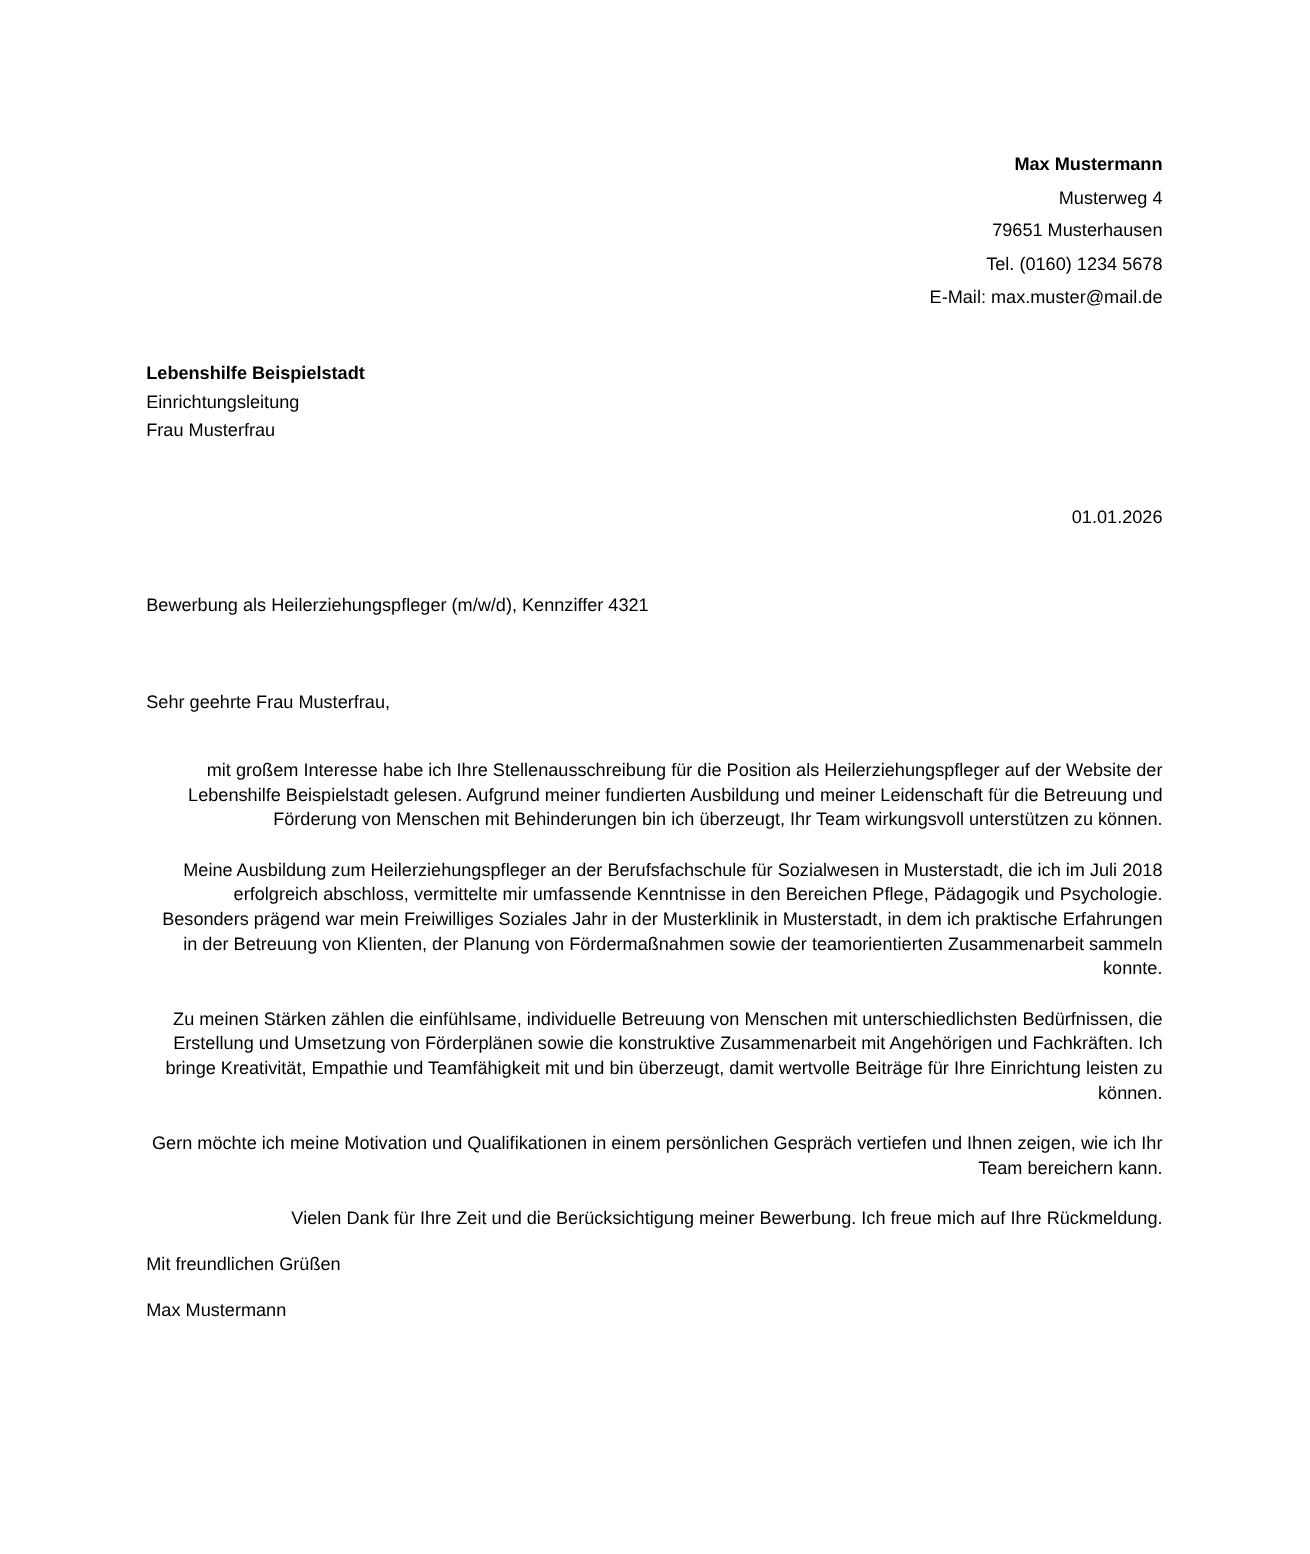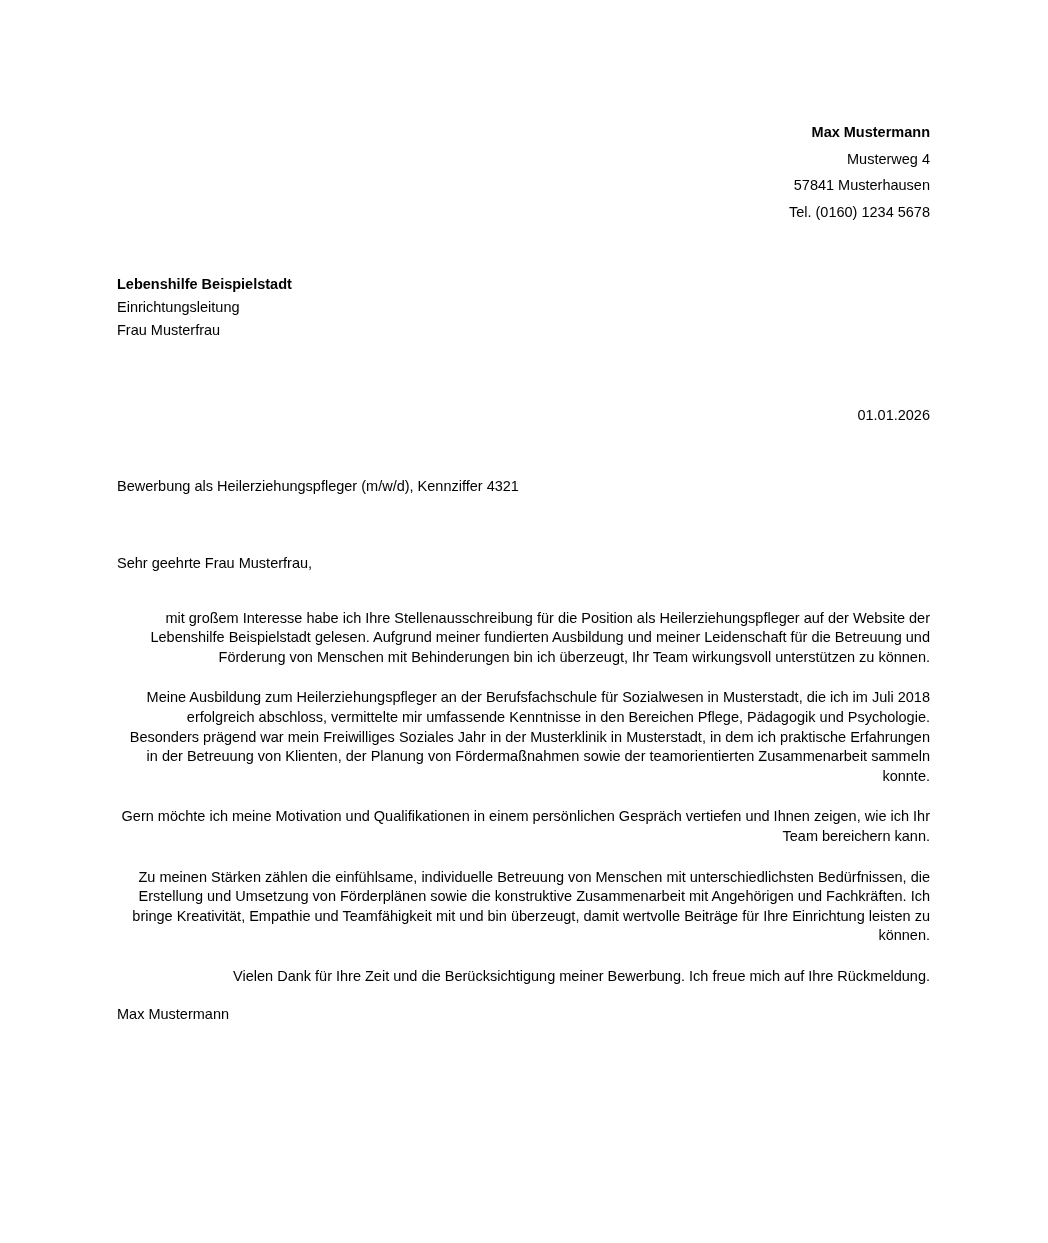--- a/index.html
+++ b/index.html
@@ -39,34 +39,34 @@
     font-size: 14.5px;
     line-height: 26.5px;
     white-space: nowrap;
   }
   .sender .line.name {
     font-weight: bold;
   }
 
   
   .recipient {
-    margin-top: 48px;
+    margin-top: 36px;
     text-align: left;
   }
   .recipient .line {
     font-size: 14.5px;
     line-height: 23.2px;
   }
   .recipient .line.org {
     font-weight: bold;
   }
 
   
   .date-row {
-    margin-top: 62px;
+    margin-top: 47px;
     text-align: right;
     font-size: 14.5px;
     line-height: 20px;
   }
 
   
   .subject {
     margin-top: 51px;
     font-size: 14.5px;
     font-weight: normal;
@@ -106,42 +106,44 @@
 </style>
 </head>
 <body>
 
 <div class="page">
   <div class="content">
 
     <div class="sender">
       <div class="line name">Max Mustermann</div>
       <div class="line">Musterweg 4</div>
-      <div class="line">57841 Musterhausen</div>
+      <div class="line">79651 Musterhausen</div>
       <div class="line">Tel. (0160) 1234 5678</div>
+      <div class="line">E-Mail: max.muster@mail.de</div>
     </div>
 
     <div class="recipient">
       <div class="line org">Lebenshilfe Beispielstadt</div>
       <div class="line">Einrichtungsleitung</div>
       <div class="line">Frau Musterfrau</div>
     </div>
 
     <div class="date-row">01.01.2026</div>
 
     <div class="subject">Bewerbung als Heilerziehungspfleger (m/w/d), Kennziffer 4321</div>
 
     <div class="salutation">Sehr geehrte Frau Musterfrau,</div>
 
     <div class="body">
       <p>mit großem Interesse habe ich Ihre Stellenausschreibung für die Position als Heilerziehungspfleger auf der Website der Lebenshilfe Beispielstadt gelesen. Aufgrund meiner fundierten Ausbildung und meiner Leidenschaft für die Betreuung und Förderung von Menschen mit Behinderungen bin ich überzeugt, Ihr Team wirkungsvoll unterstützen zu können.</p>
       <p>Meine Ausbildung zum Heilerziehungspfleger an der Berufsfachschule für Sozialwesen in Musterstadt, die ich im Juli 2018 erfolgreich abschloss, vermittelte mir umfassende Kenntnisse in den Bereichen Pflege, Pädagogik und Psychologie. Besonders prägend war mein Freiwilliges Soziales Jahr in der Musterklinik in Musterstadt, in dem ich praktische Erfahrungen in der Betreuung von Klienten, der Planung von Fördermaßnahmen sowie der teamorientierten Zusammenarbeit sammeln konnte.</p>
+      <p>Zu meinen Stärken zählen die einfühlsame, individuelle Betreuung von Menschen mit unterschiedlichsten Bedürfnissen, die Erstellung und Umsetzung von Förderplänen sowie die konstruktive Zusammenarbeit mit Angehörigen und Fachkräften. Ich bringe Kreativität, Empathie und Teamfähigkeit mit und bin überzeugt, damit wertvolle Beiträge für Ihre Einrichtung leisten zu können.</p>
       <p>Gern möchte ich meine Motivation und Qualifikationen in einem persönlichen Gespräch vertiefen und Ihnen zeigen, wie ich Ihr Team bereichern kann.</p>
-      <p>Zu meinen Stärken zählen die einfühlsame, individuelle Betreuung von Menschen mit unterschiedlichsten Bedürfnissen, die Erstellung und Umsetzung von Förderplänen sowie die konstruktive Zusammenarbeit mit Angehörigen und Fachkräften. Ich bringe Kreativität, Empathie und Teamfähigkeit mit und bin überzeugt, damit wertvolle Beiträge für Ihre Einrichtung leisten zu können.</p>
       <p>Vielen Dank für Ihre Zeit und die Berücksichtigung meiner Bewerbung. Ich freue mich auf Ihre Rückmeldung.</p>
     </div>
 
     <div class="closing">
+      <div>Mit freundlichen Grüßen</div>
       <div class="signature">Max Mustermann</div>
     </div>
 
   </div>
 </div>
 
 </body></html>

